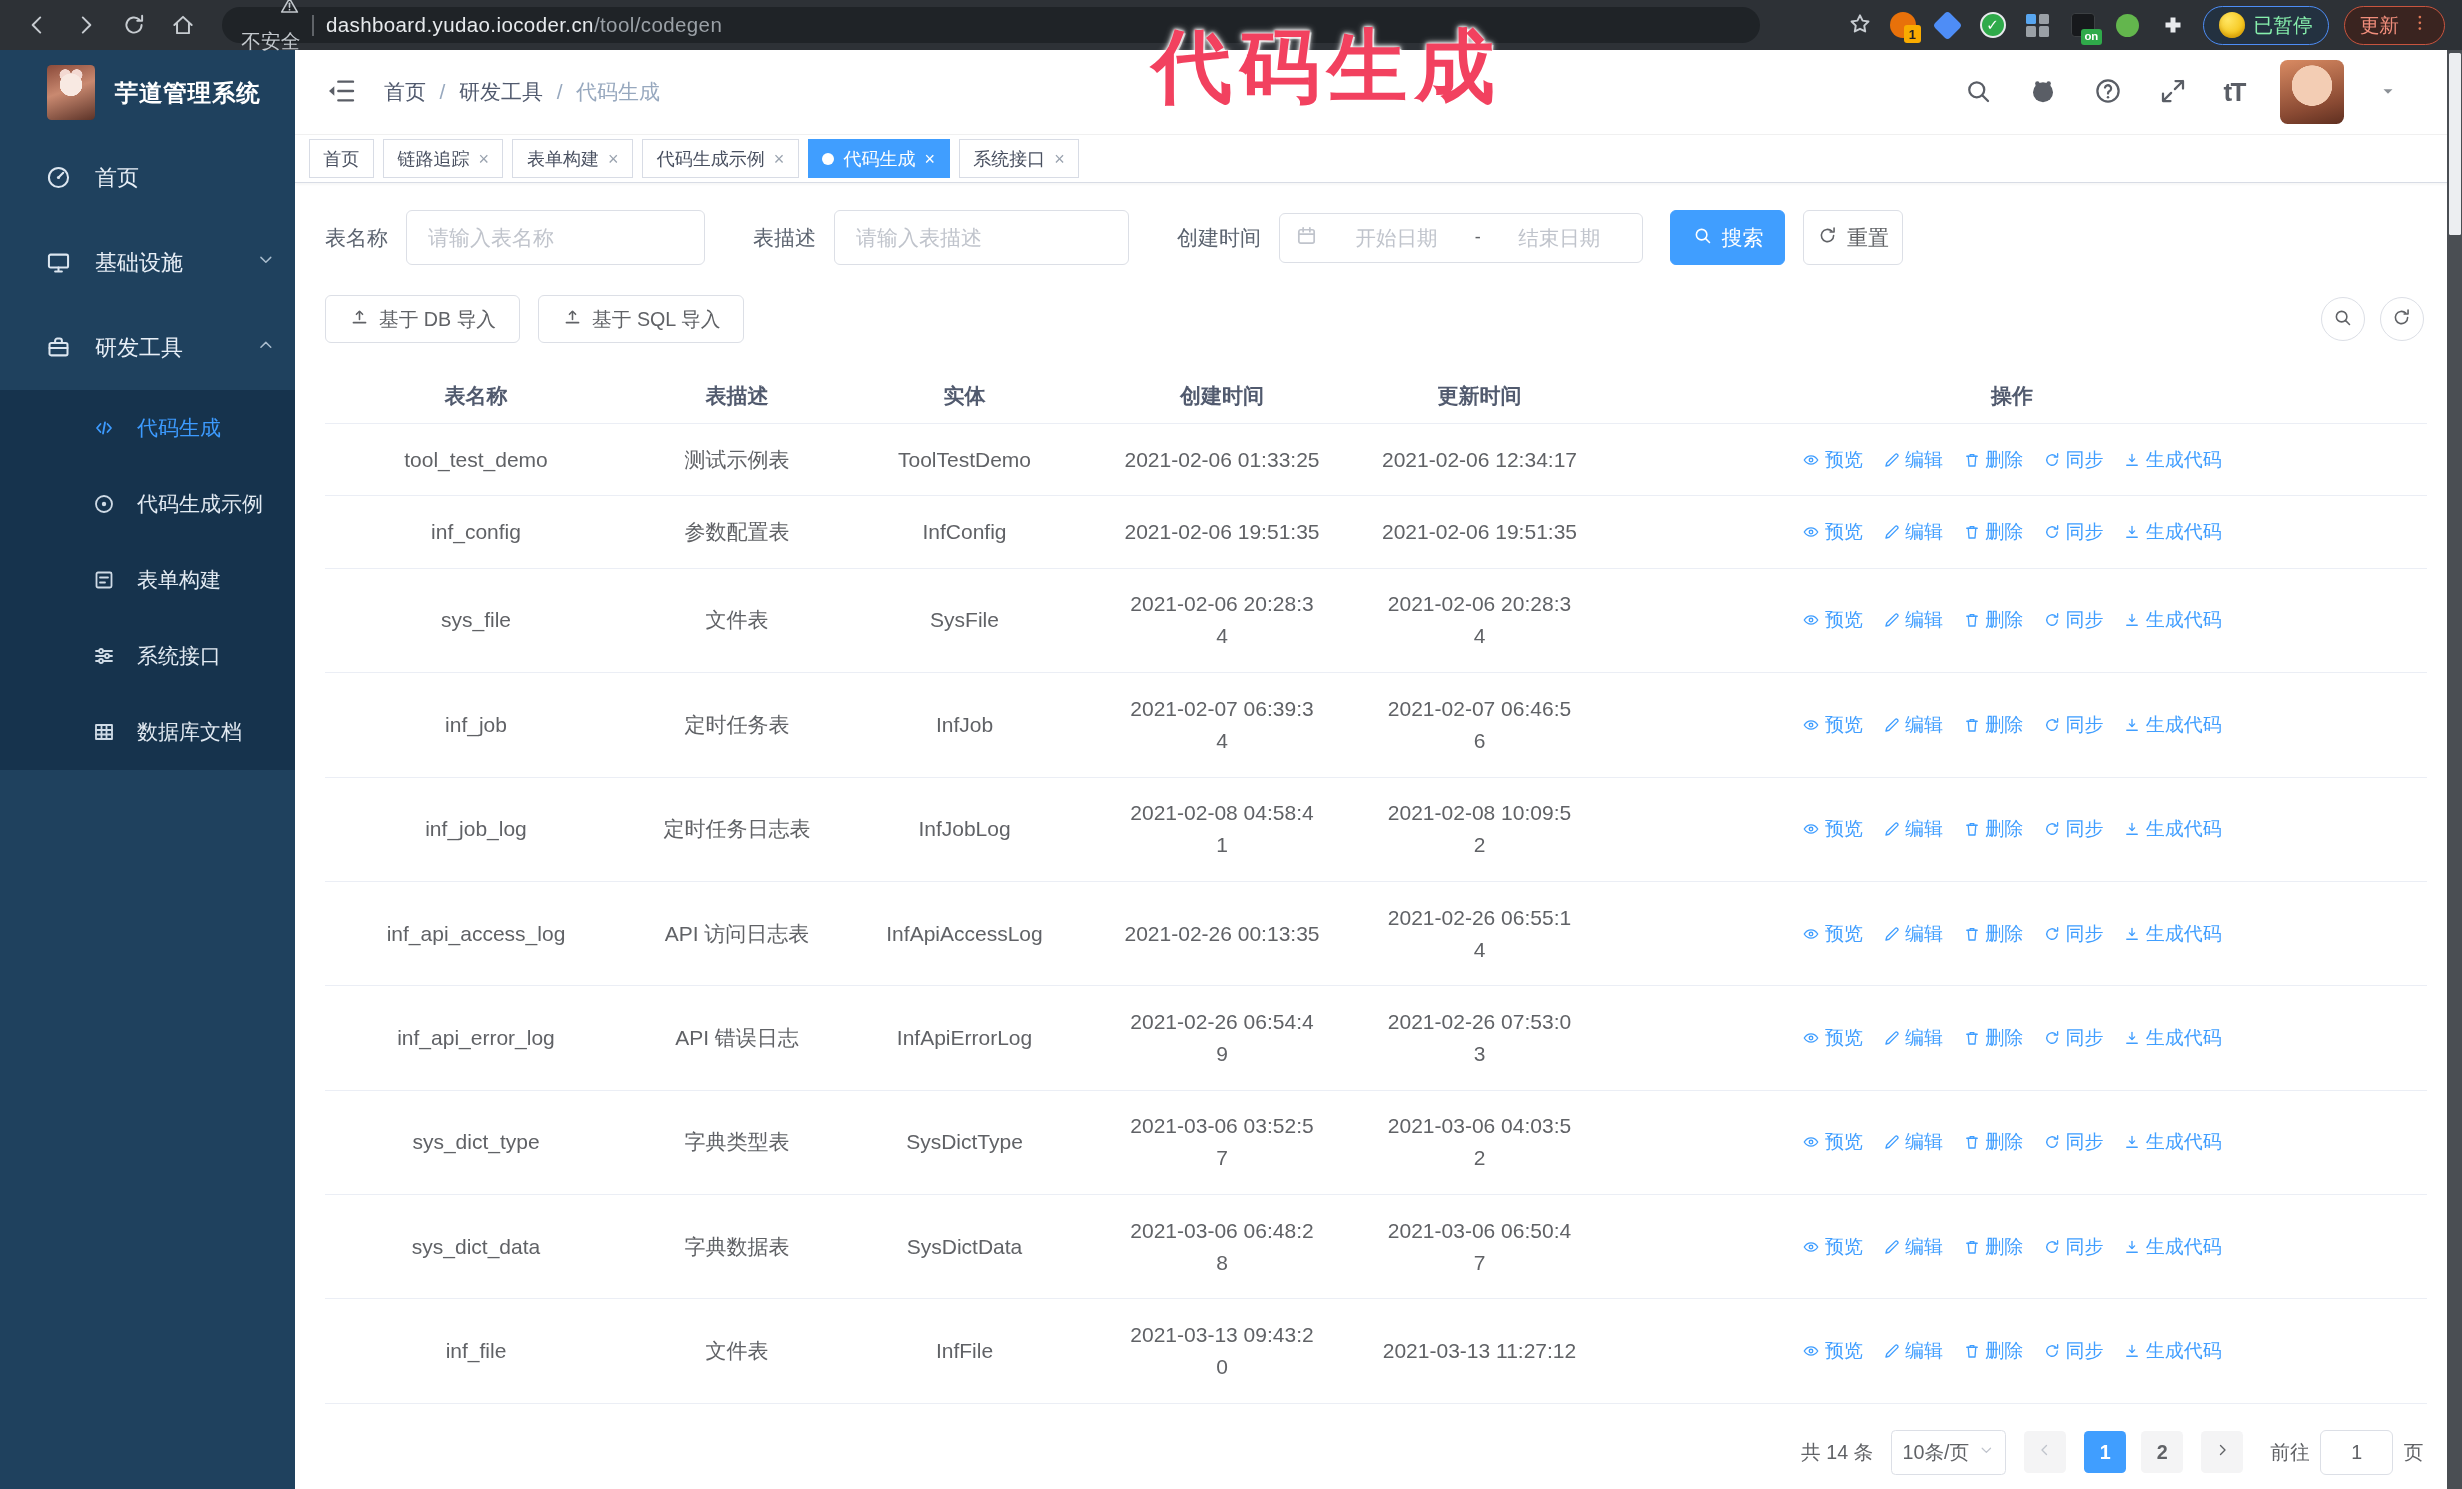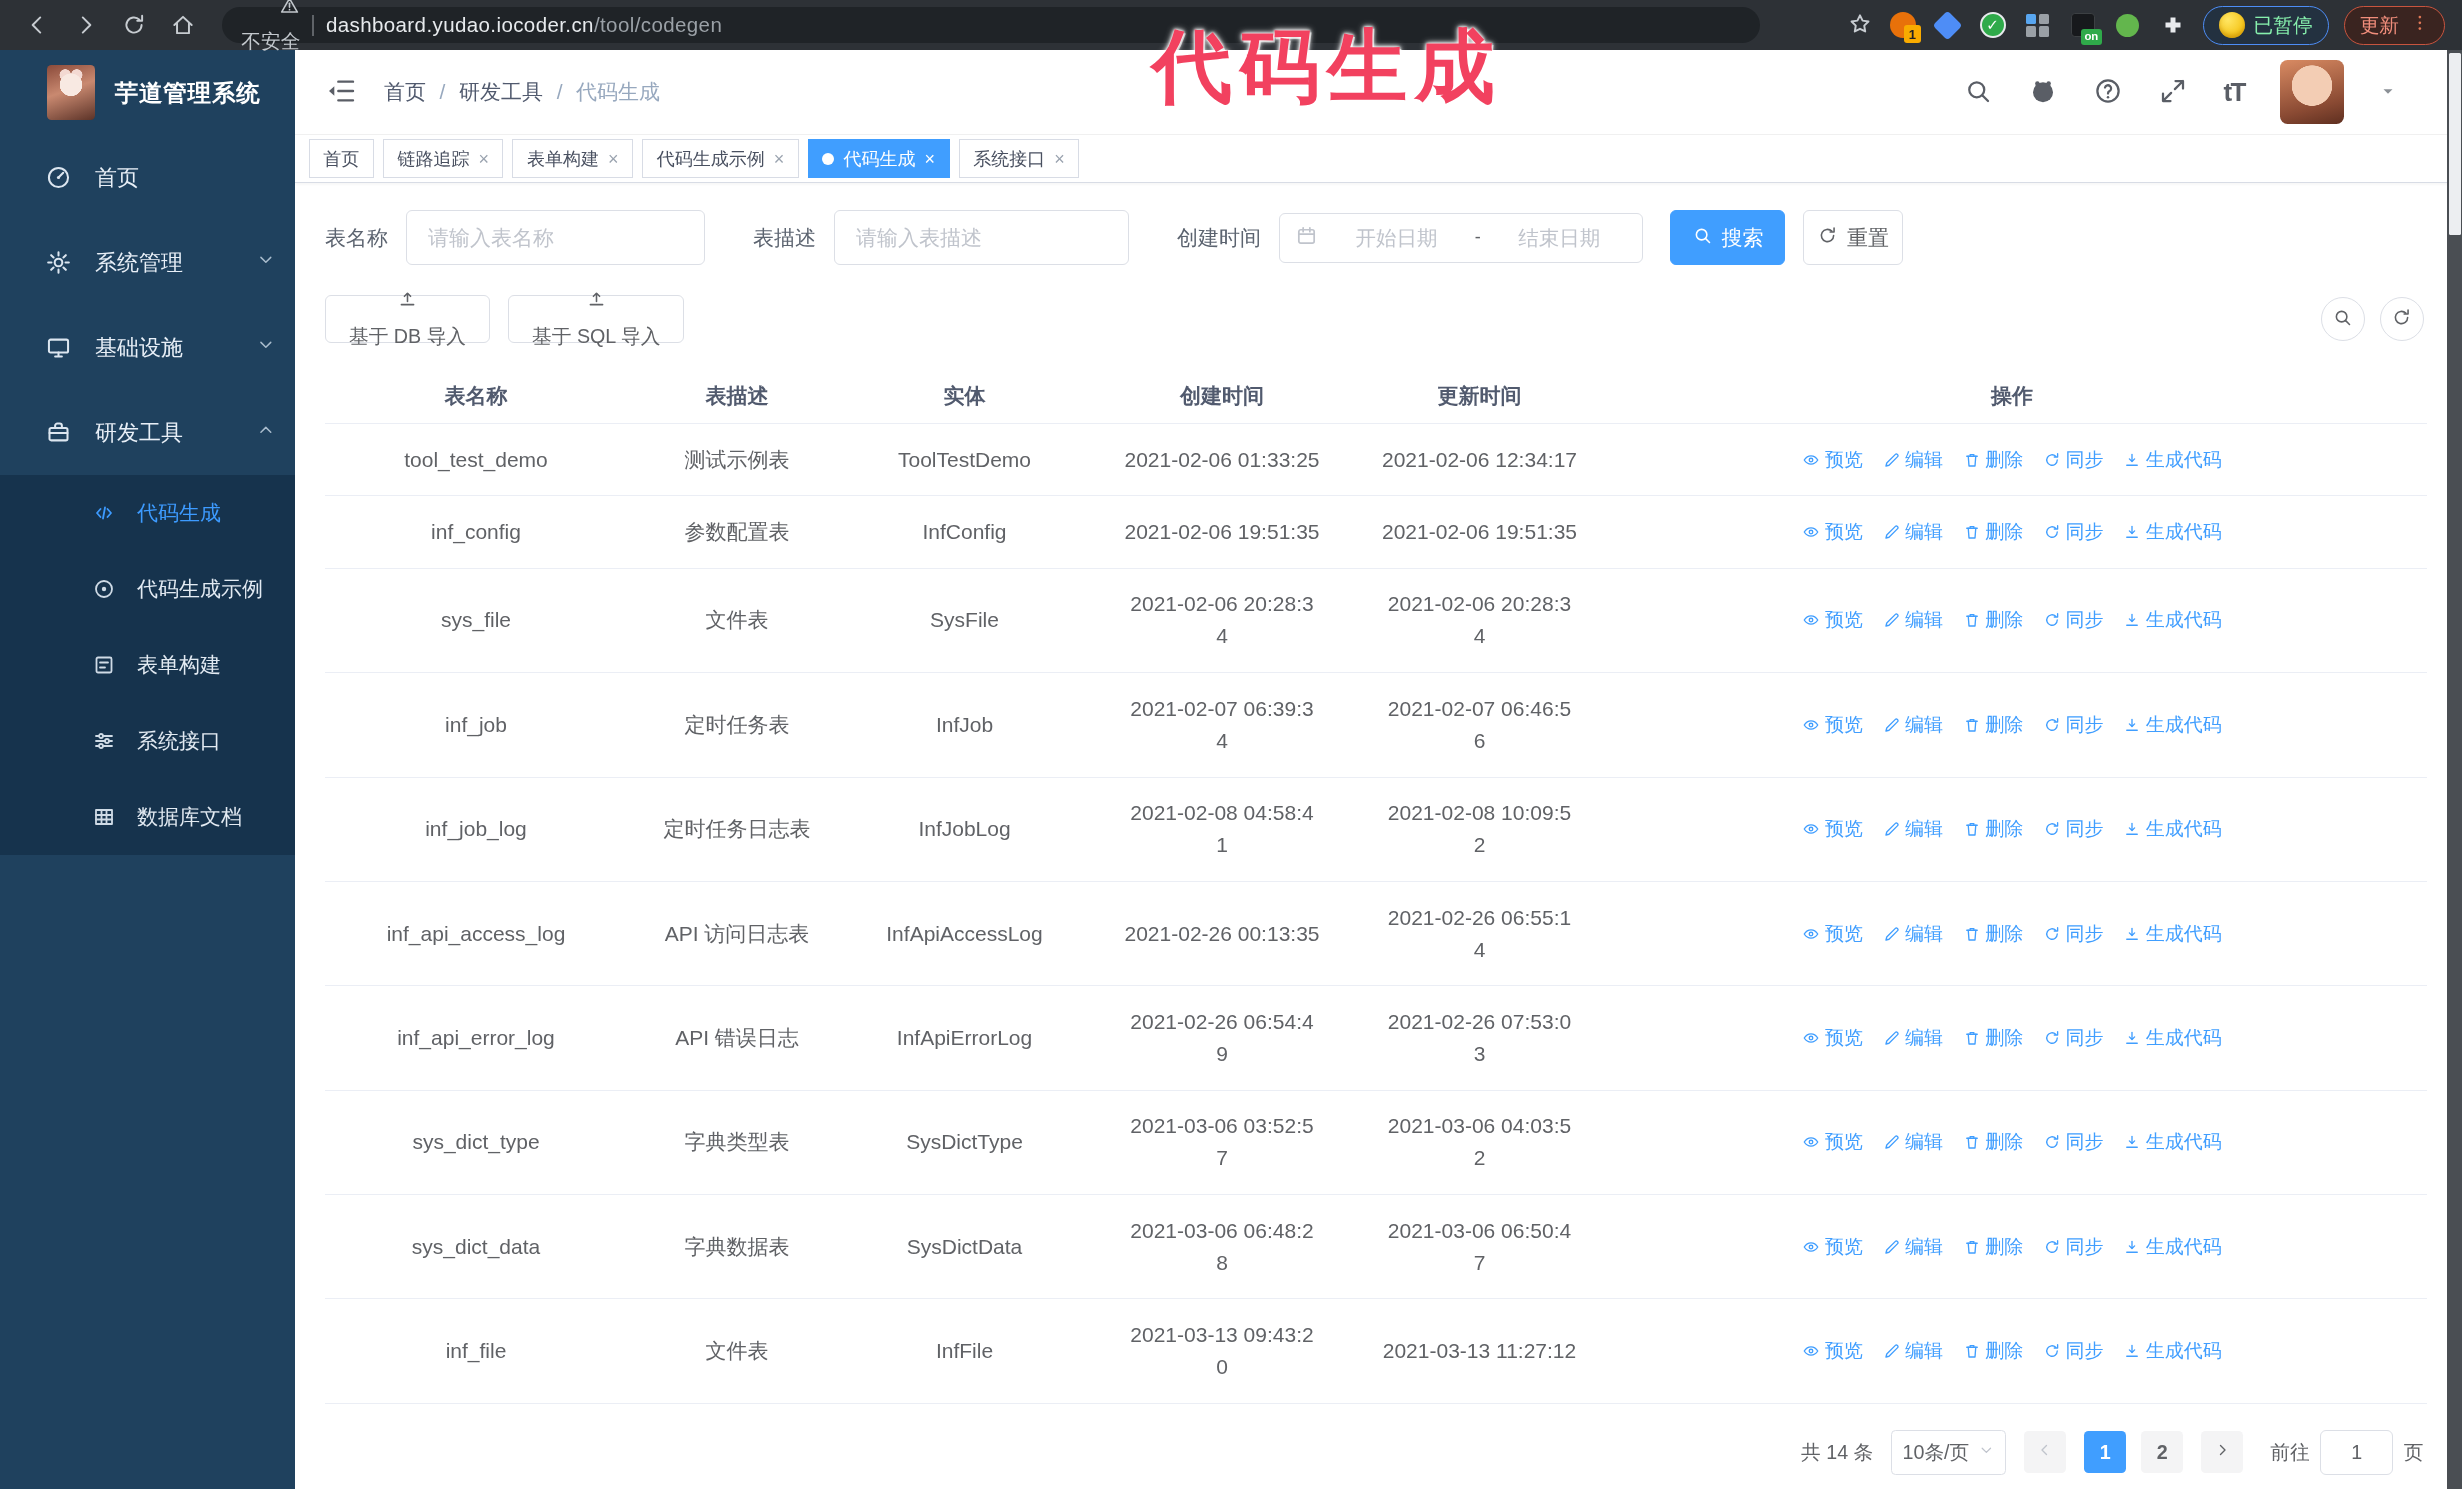--- a/index.html
+++ b/index.html
@@ -102,21 +102,21 @@
   .date-box .cal { color:#c0c4cc; } .date-box .cal svg { width:23px; height:23px; }
   .date-box .dph { flex:1; text-align:center; color:#c0c4cc; }
   .date-box .sep { color:#606266; font-size:18px; }
   .btn { height:55px; border-radius:6px; display:flex; align-items:center; justify-content:center; gap:9px; font-size:21px; cursor:pointer; flex:none; border:0.8px solid #dcdfe6; background:#fff; color:#606266; }
   .btn svg { width:21px; height:21px; }
   .btn.primary { background:#409eff; border-color:#409eff; color:#fff; }
   .btn-search { width:115px; margin-left:27px; }
   .btn-reset { width:100px; margin-left:18px; }
 
   .toolbar-row { margin-top:30px; display:flex; align-items:center; }
-  .btn-import { height:48px; padding:0 23px; font-size:19.7px; border-radius:6px;flex-direction:column; }
+  .btn-import { height:48px; padding:0 23px; font-size:19.7px; border-radius:6px; }
   .btn-import + .btn-import { margin-left:18px; }
   .toolbar-right { margin-left:auto; display:flex; gap:15px; }
   .circle-btn { width:44px; height:44px; border-radius:50%; border:0.8px solid #dcdfe6; background:#fff; color:#606266; display:flex; align-items:center; justify-content:center; cursor:pointer; }
   .circle-btn svg { width:21px; height:21px; }
 
   
   .table { margin-top:26px; width:2102px; font-size:21px; color:#606266; }
   .thead { display:flex; align-items:center; height:55px; border-bottom:0.8px solid #ebeef5; color:#515a6e; font-weight:bold; }
   .tcell { text-align:center; padding:0 7.6px; white-space:pre-line; word-break:break-word; line-height:32px; }
   .c0 { width:302px; } .c1 { width:220px; } .c2 { width:235px; } .c3 { width:280px; } .c4 { width:235px; } .c5 { flex:1; }
@@ -239,30 +239,20 @@
       <div class="app-title">芋道管理系统</div>
     </div>
     <div class="menu" id="sidebar-menu">
         <div class="menu-item">
           <span class="mi-icon"><svg viewBox="0 0 24 24" fill="none" stroke="currentColor" stroke-width="1.8" stroke-linecap="round" stroke-linejoin="round">
               <circle cx="12" cy="12" r="8.5"></circle>
               <path d="M12 12l4.2-4.2"></path>
               <circle cx="12" cy="12" r="1.4" fill="currentColor" stroke="none"></circle>
             </svg></span>
           <span>首页</span>
-        </div>
-        <div class="menu-item">
-          <span class="mi-icon"><svg viewBox="0 0 24 24" fill="none" stroke="currentColor" stroke-width="1.8" stroke-linecap="round" stroke-linejoin="round">
-              <circle cx="12" cy="12" r="3.4"></circle>
-              <path d="M12 2.8v3M12 18.2v3M2.8 12h3M18.2 12h3M5.5 5.5l2.1 2.1M16.4 16.4l2.1 2.1M18.5 5.5l-2.1 2.1M7.6 16.4l-2.1 2.1"></path>
-            </svg></span>
-          <span>系统管理</span>
-          <span class="chev"><svg viewBox="0 0 24 24" fill="none" stroke="currentColor" stroke-width="1.8" stroke-linecap="round" stroke-linejoin="round">
-              <path d="M6 9l6 6 6-6"></path>
-            </svg></span>
         </div>
         <div class="menu-item">
           <span class="mi-icon"><svg viewBox="0 0 24 24" fill="none" stroke="currentColor" stroke-width="1.8" stroke-linecap="round" stroke-linejoin="round">
               <rect x="3.5" y="5" width="17" height="11.5" rx="1.5"></rect>
               <path d="M9 20h6M12 16.5V20"></path>
             </svg></span>
           <span>基础设施</span>
           <span class="chev"><svg viewBox="0 0 24 24" fill="none" stroke="currentColor" stroke-width="1.8" stroke-linecap="round" stroke-linejoin="round">
               <path d="M6 9l6 6 6-6"></path>
             </svg></span>

